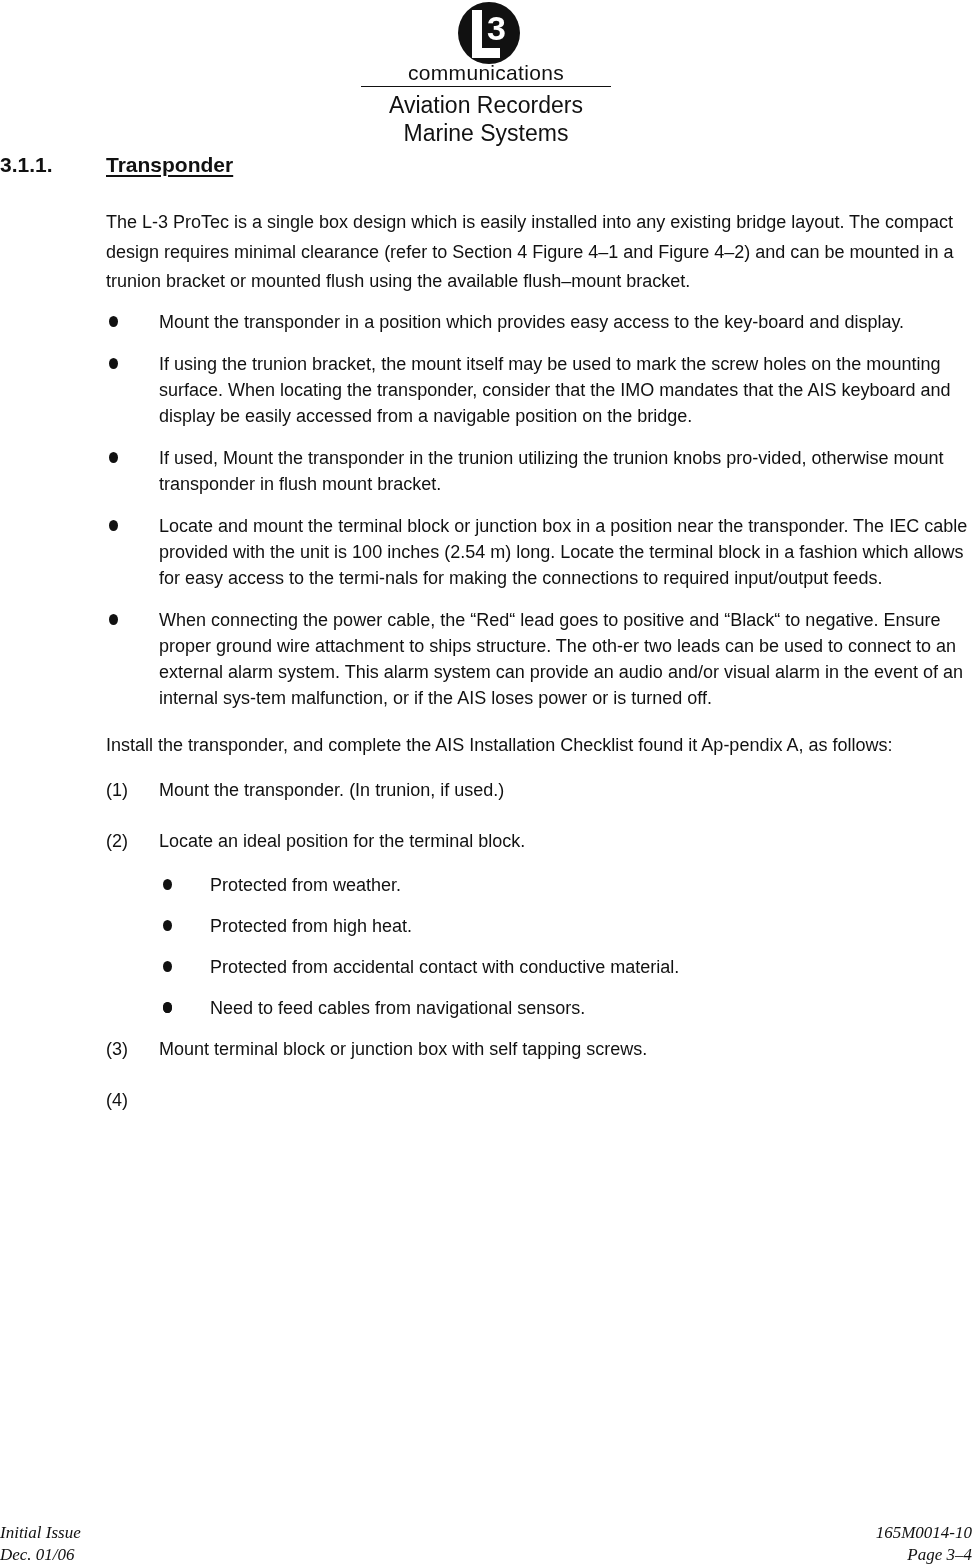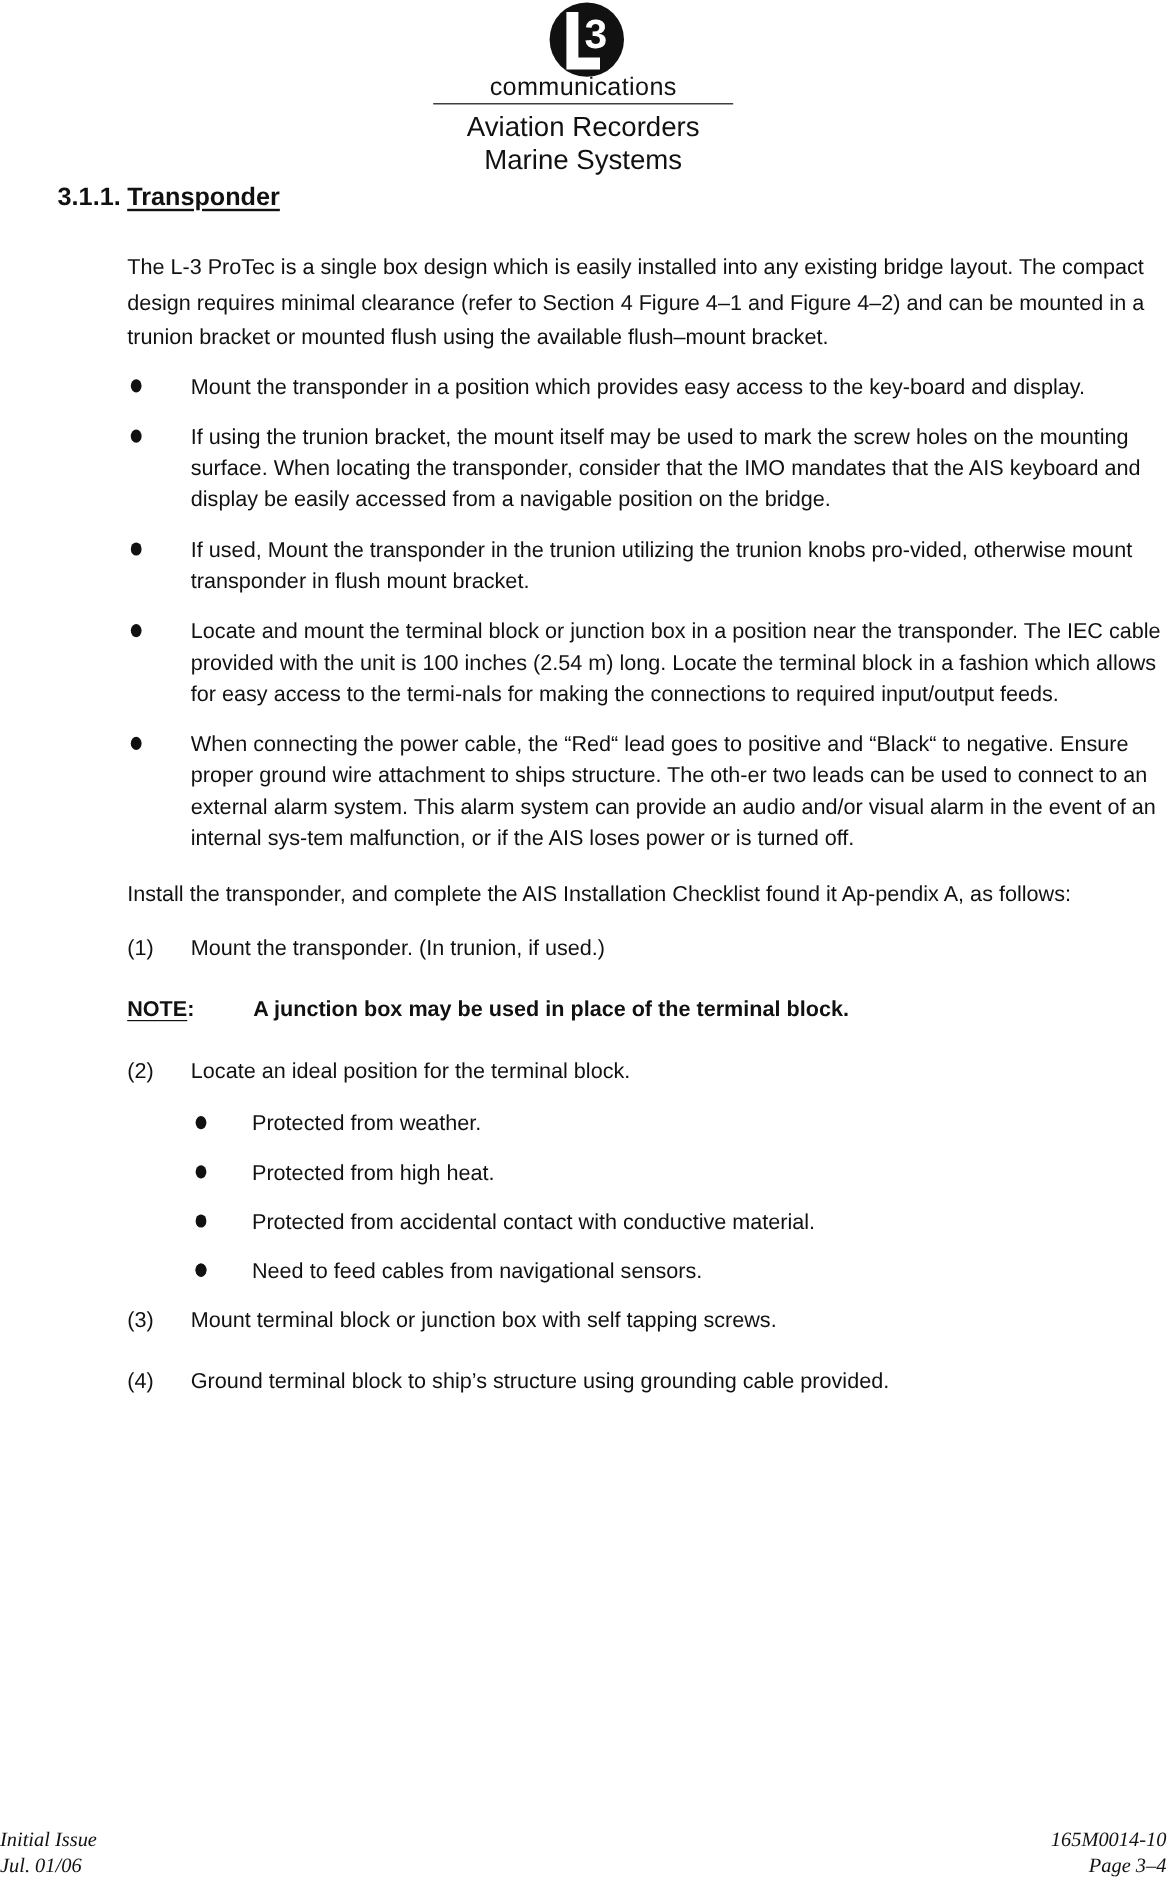--- a/index.html
+++ b/index.html
@@ -51,21 +51,21 @@
     .division.first { margin-top: 4px; }
 
     .section-heading {
       position: absolute;
       left: 0;
       top: 153px;
       font-weight: bold;
       font-size: 21px;
       width: 974px;
     }
-    .section-heading .num { position: absolute; left: 12px; padding-left: 36px; }
+    .section-heading .num { position: absolute; left: 0; }
     .section-heading .title { position: absolute; left: 106px; text-decoration: underline; text-underline-offset: 3px; text-align: right; }
 
     .content {
       position: absolute;
       left: 106px;
       top: 208px;
       width: 868px;
       font-size: 18px;
       line-height: 29.5px;
     }
@@ -181,24 +181,20 @@
     </li>
   </ul>
 
   <p class="bold-para">Install the transponder, and complete the AIS Installation Checklist found it Ap-pendix A, as follows:</p>
 
   <div class="step">
     <span class="step-num">(1)</span>
     <span>Mount the transponder. (In trunion, if used.)</span>
   </div>
 
-  <div class="note">
-    <span class="note-label"><u>NOTE</u><span>:</span></span>
-    <span>A junction box may be used in place of the terminal block.</span>
-  </div>
 
   <div class="step" style="margin-bottom:18px;">
     <span class="step-num">(2)</span>
     <span>Locate an ideal position for the terminal block.</span>
   </div>
 
   <ul class="sub-bullets">
     <li class="sub-bullet">
       <span class="bullet-dot"></span>
       <span>Protected from weather.</span>
@@ -220,26 +216,25 @@
     </li>
   </ul>
 
   <div class="step" style="margin-top:0;">
     <span class="step-num">(3)</span>
     <span>Mount terminal block or junction box with self tapping screws.</span>
   </div>
 
   <div class="step">
     <span class="step-num">(4)</span>
-    <span>Ground terminal block to ship’s structure using grounding cable provided.</span>
   </div>
 </div>
 
 <div class="footer">
   <div class="footer-left">
     <div>Initial Issue</div>
-    <div>Jul. 01/06</div>
+    <div>Dec. 01/06</div>
   </div>
   <div class="footer-right">
     <div>165M0014-10</div>
     <div>Page 3–4</div>
   </div>
 </div>
 
 </body></html>

